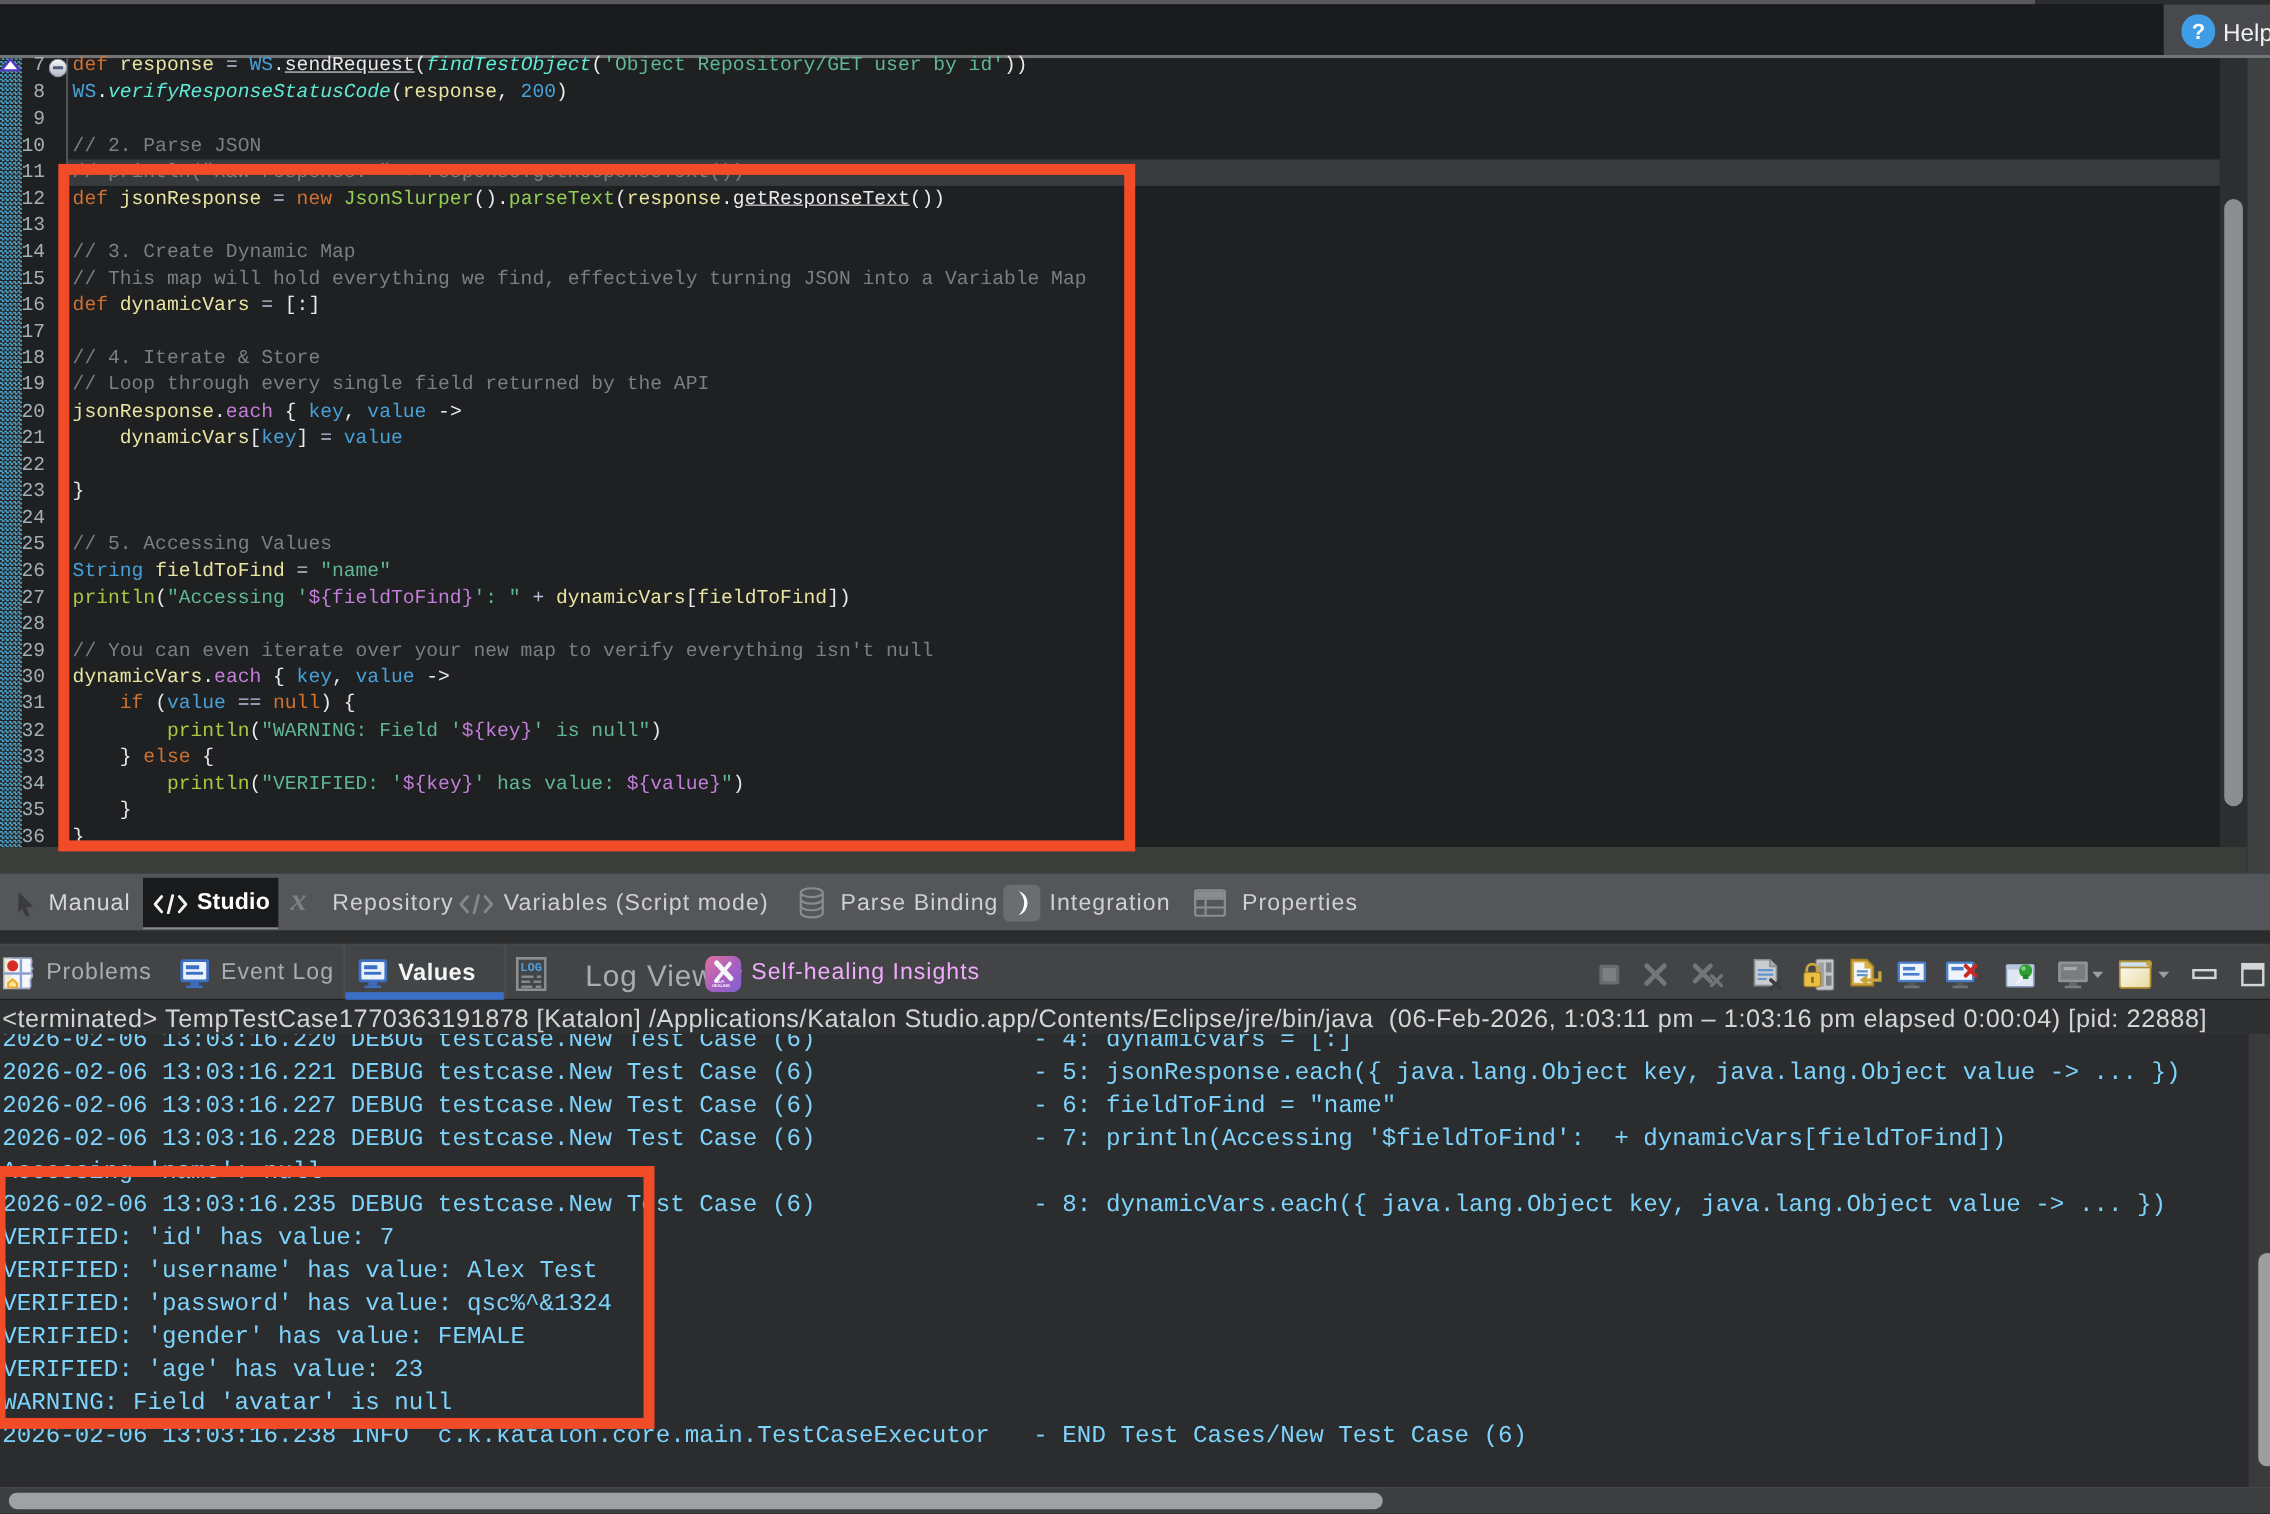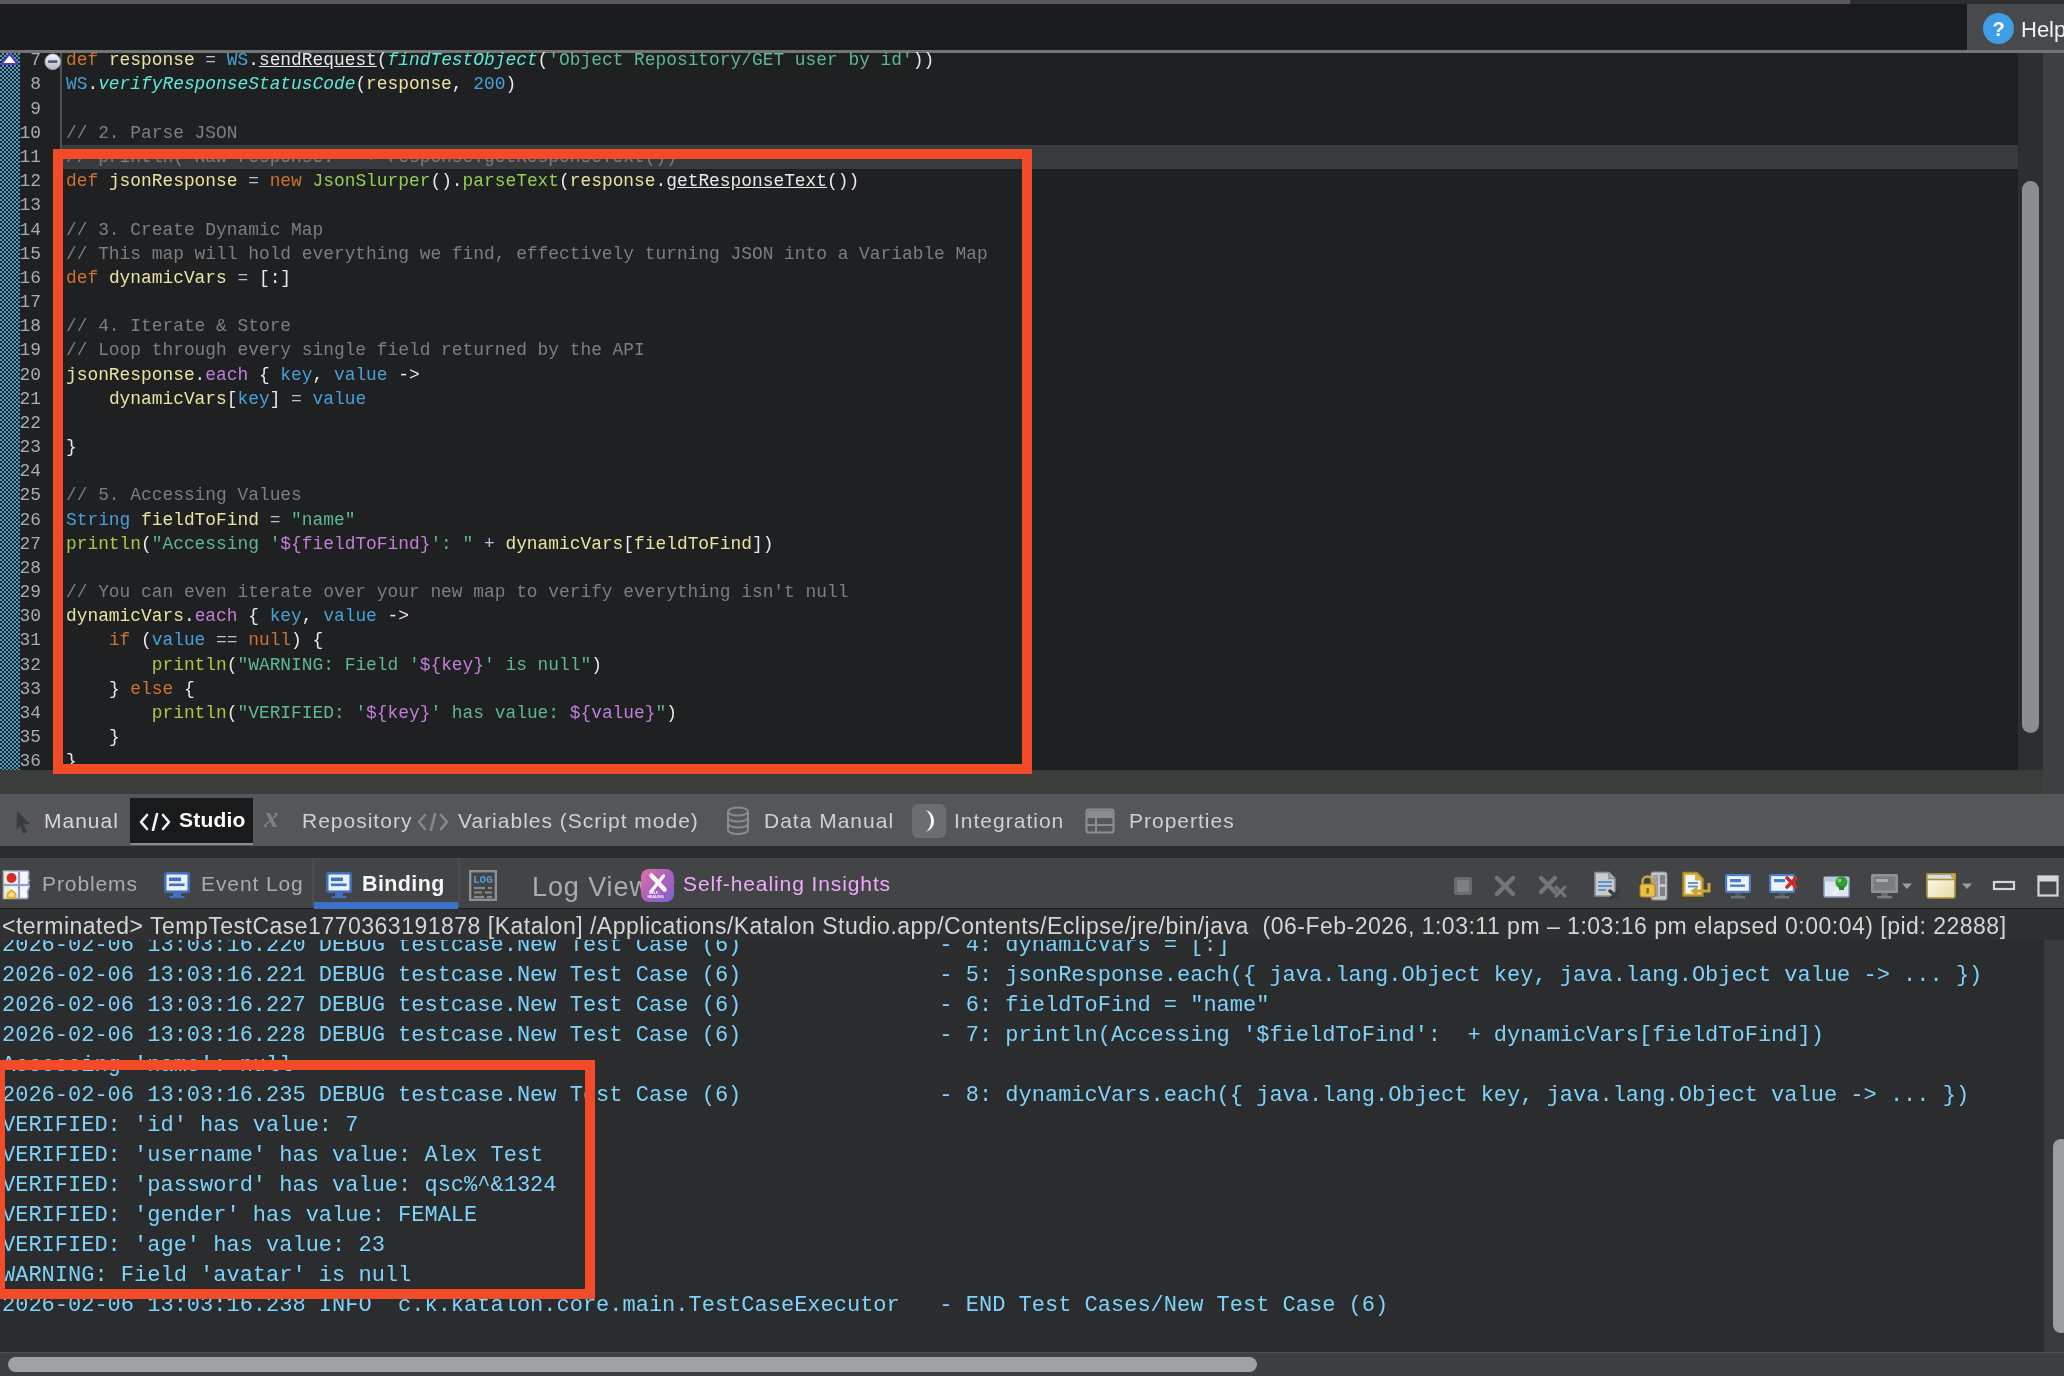--- a/index.html
+++ b/index.html
@@ -83,21 +83,21 @@
     </svg></div>
 <div class="abs sans" style="left:458px;top:809px;font-size:21px;letter-spacing:1px;color:#cfd0d2">Variables (Script mode)</div>
 <div class="ic" style="left:725px;top:806px;"><svg width="26" height="30" viewBox="0 0 26 30">
       <g fill="none" stroke="#898b8e" stroke-width="2">
         <ellipse cx="13" cy="5.5" rx="10" ry="4"></ellipse>
         <path d="M3 5.5 V24 c0 2.2 4.5 4 10 4 s10 -1.8 10 -4 V5.5"></path>
         <path d="M3 11.5 c0 2.2 4.5 4 10 4 s10-1.8 10-4"></path>
         <path d="M3 17.5 c0 2.2 4.5 4 10 4 s10-1.8 10-4"></path>
       </g>
     </svg></div>
-<div class="abs sans" style="left:764px;top:809px;font-size:21px;letter-spacing:1px;color:#cfd0d2">Data Manual</div>
+<div class="abs sans" style="left:764px;top:809px;font-size:21px;letter-spacing:1px;color:#cfd0d2">Parse Binding</div>
 <div class="ic" style="left:912px;top:804px;"><svg width="34" height="34" viewBox="0 0 34 34">
       <rect x="0" y="0" width="34" height="34" rx="6" fill="#6b6d70"></rect>
       <path d="M14 6 a11.5 11.5 0 0 1 0 22 a14.5 14.5 0 0 0 0 -22 Z" fill="#fbfcfd"></path>
     </svg></div>
 <div class="abs sans" style="left:954px;top:809px;font-size:21px;letter-spacing:1px;color:#cfd0d2">Integration</div>
 <div class="ic" style="left:1085px;top:808px;"><svg width="30" height="26" viewBox="0 0 30 26">
       <g fill="none" stroke="#8b8d90" stroke-width="2">
         <rect x="1.5" y="1.5" width="27" height="23" rx="2"></rect>
         <line x1="1.5" y1="9" x2="28.5" y2="9"></line>
         <line x1="1.5" y1="17" x2="28.5" y2="17"></line>
@@ -130,21 +130,21 @@
     </svg></div>
 <div class="abs sans" style="left:201px;top:872px;font-size:21px;letter-spacing:0.9px;color:#aaacae">Event Log</div>
 <div class="ic" style="left:325px;top:871px;"><svg width="28" height="28" viewBox="0 0 28 28">
       <rect x="1" y="1" width="26" height="21" rx="2.5" fill="#3f6fc2"></rect>
       <rect x="3.5" y="3.5" width="21" height="16" rx="1" fill="#e9f1fb"></rect>
       <rect x="6" y="6.5" width="12" height="3.6" fill="#3f6fc2"></rect>
       <rect x="6" y="12.5" width="15.5" height="2.6" fill="#3f6fc2"></rect>
       <rect x="10" y="22" width="8" height="3" fill="#3f6fc2"></rect>
       <rect x="6.5" y="25" width="15" height="2.2" fill="#3f6fc2"></rect>
     </svg></div>
-<div class="abs sans" style="left:362px;top:872px;font-size:21.5px;letter-spacing:0.4px;font-weight:bold;color:#f4f5f6">Binding</div>
+<div class="abs sans" style="left:362px;top:872px;font-size:21.5px;letter-spacing:0.4px;font-weight:bold;color:#f4f5f6">Values</div>
 <div class="ic" style="left:469px;top:870px;"><svg width="28" height="31" viewBox="0 0 28 31">
       <rect x="1.2" y="1.2" width="25.6" height="28.6" fill="none" stroke="#8d8f92" stroke-width="2.4"></rect>
       <text x="4" y="13" font-family="Liberation Mono" font-weight="bold" font-size="11" fill="#4f9ddb">LOG</text>
       <g stroke="#85878a" stroke-width="2.2">
         <line x1="5" y1="18" x2="16" y2="18"></line>
         <line x1="19" y1="18" x2="23" y2="18"></line>
         <line x1="5" y1="22.5" x2="13" y2="22.5"></line>
         <line x1="16" y1="22.5" x2="23" y2="22.5"></line>
         <line x1="5" y1="27" x2="15" y2="27"></line>
         <line x1="18" y1="27" x2="23" y2="27"></line>

